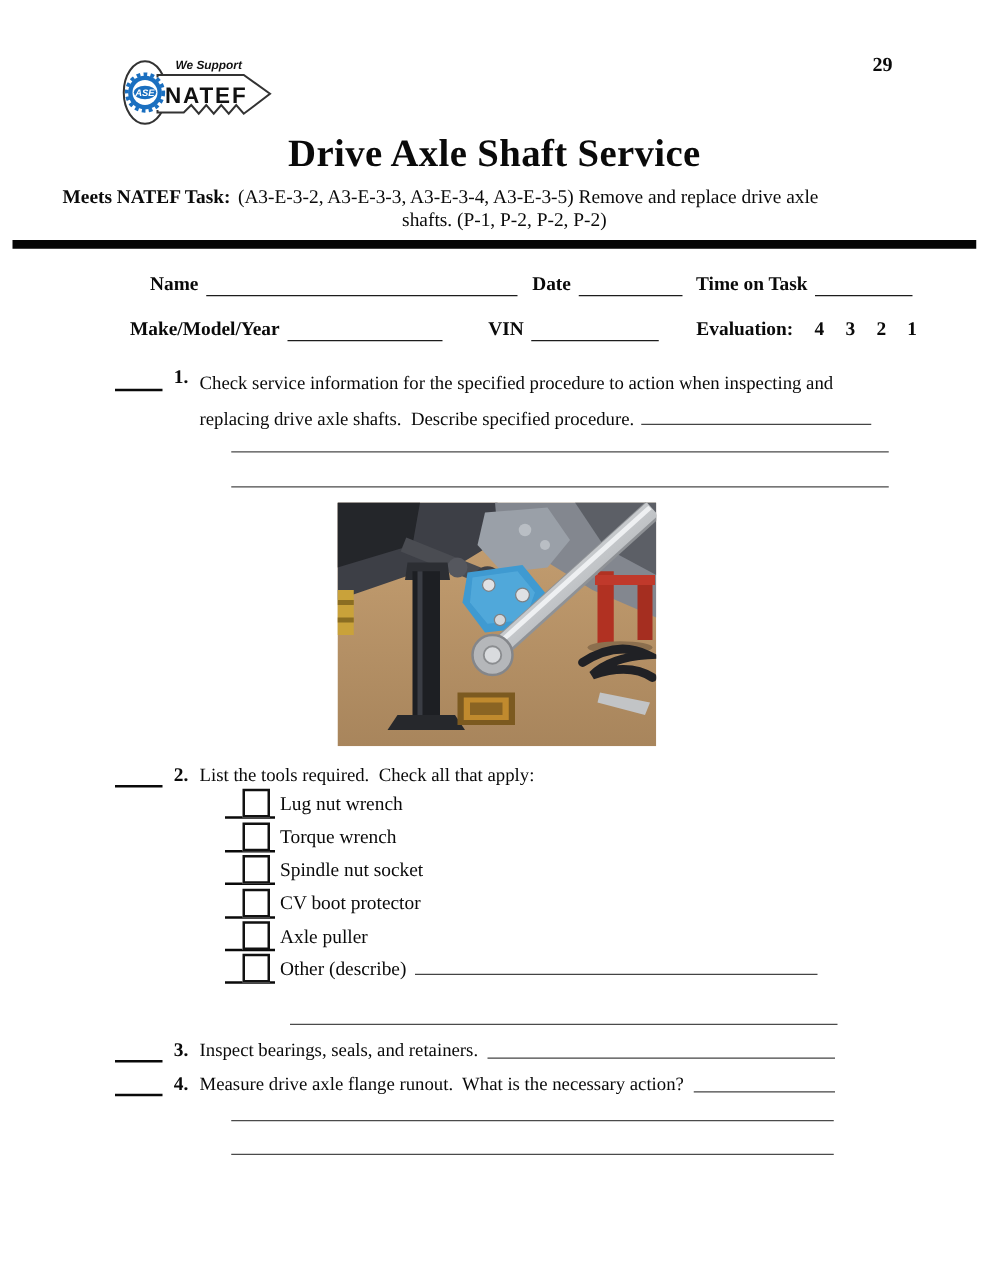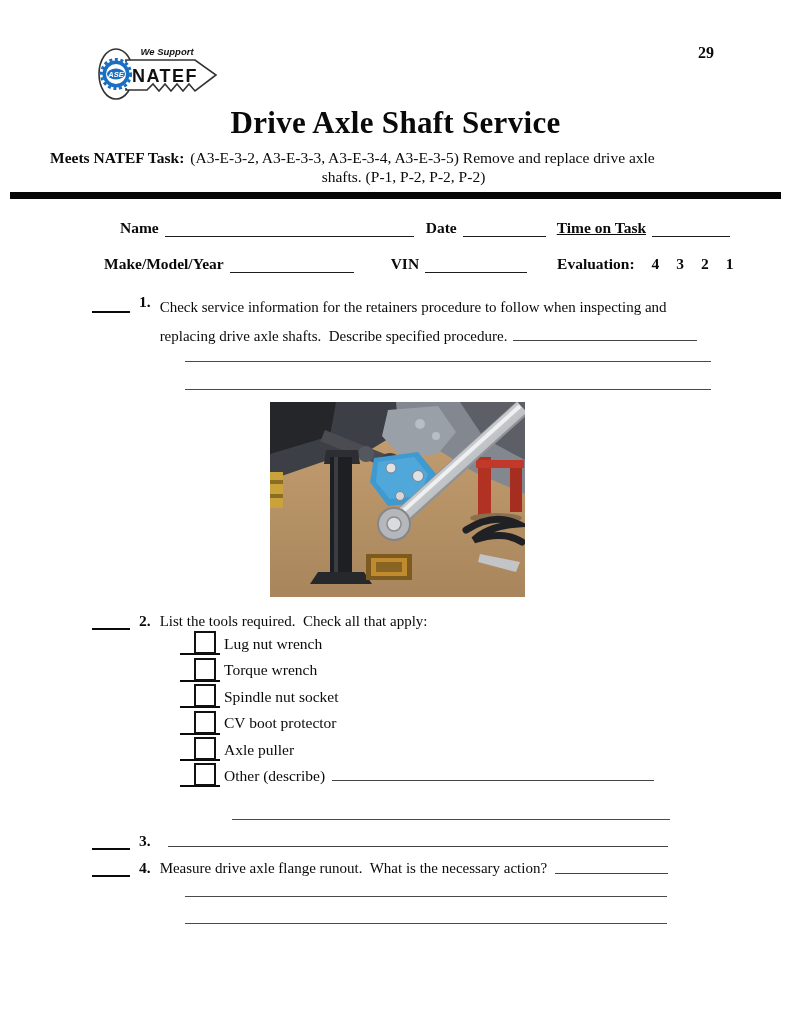--- a/index.html
+++ b/index.html
@@ -81,41 +81,41 @@
   </div>
   <div class="meets2">shafts. (P-1, P-2, P-2, P-2)</div>
 
   <div class="rule"></div>
 
   <div class="frow row1">
     <span>Name</span>
     <span class="fline" style="width:249px;margin-left:6px;"></span>
     <span style="margin-left:12px;">Date</span>
     <span class="fline" style="width:83px;margin-left:6px;"></span>
-    <span style="margin-left:11px;text-decoration:underline;">Time on Task</span>
+    <span style="margin-left:11px;">Time on Task</span>
     <span class="fline" style="width:78px;margin-left:6px;"></span>
   </div>
 
   <div class="frow row2">
     <span>Make/Model/Year</span>
     <span class="fline" style="width:124px;margin-left:6px;"></span>
     <span style="margin-left:37px;">VIN</span>
     <span class="fline" style="width:102px;margin-left:6px;"></span>
     <span style="margin-left:30px;">Evaluation:</span>
     <span class="evalnum">4</span>
     <span class="evalnum">3</span>
     <span class="evalnum">2</span>
     <span class="evalnum">1</span>
   </div>
 
   <div class="item1">
     <span class="blank"></span>
     <span class="num">1.</span>
     <span class="tblock">
-      <span class="l1">Check service information for the retainers procedure to follow when inspecting and</span><br>
+      <span class="l1">Check service information for the specified procedure to action when inspecting and</span><br>
       <span class="l2">replacing drive axle shafts.&nbsp; Describe specified procedure.</span><span class="itail"></span>
     </span>
   </div>
   <div class="ansline" style="left:185px;top:361px;width:526px;"></div>
   <div class="ansline" style="left:185px;top:389px;width:526px;"></div>
 
   <svg class="photo" viewBox="0 0 255 195" preserveAspectRatio="none">
     <defs>
       <linearGradient id="floorG" x1="0" y1="0" x2="0" y2="1">
         <stop offset="0" stop-color="#c7a173"></stop>
@@ -216,20 +216,21 @@
       <span class="cbbox"></span>
       <span>Other (describe)</span><span class="cbtail"></span>
     </div>
   </div>
 
   <div class="ansline" style="left:232px;top:819px;width:438px;"></div>
 
   <div class="trow item3">
     <span class="blank"></span>
     <span class="num">3.</span>
+    <span class="ttext">Inspect bearings, seals, and retainers.</span>
     <span class="tail"></span>
   </div>
 
   <div class="trow item4">
     <span class="blank"></span>
     <span class="num">4.</span>
     <span class="ttext">Measure drive axle flange runout.&nbsp; What is the necessary action?</span>
     <span class="tail"></span>
   </div>
 

